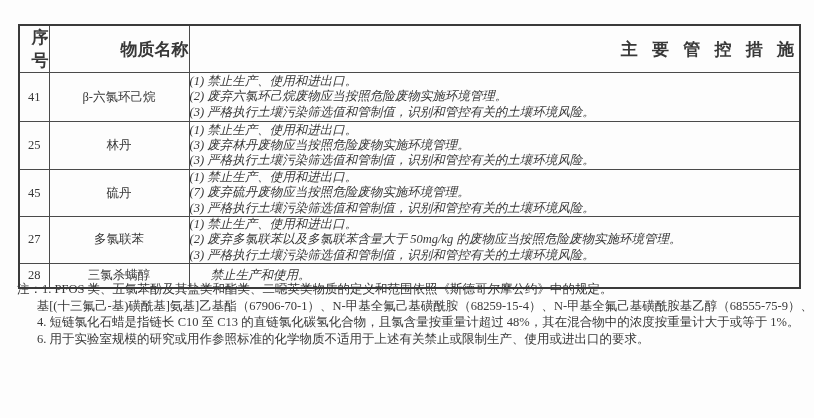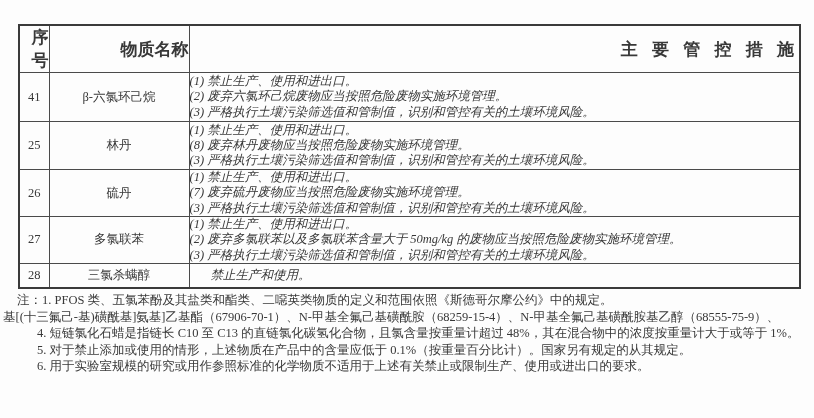--- a/index.html
+++ b/index.html
@@ -52,23 +52,23 @@
 
   
   .notes {
     position: absolute; left: 3px; top: 281px; width: 810px;
     font-size: 12.5px;
   }
   .note-line {
     line-height: 16.5px;
     white-space: nowrap;
   }
-  .ind-first { padding-left: 14px; margin-top: 11px; }
+  .ind-first { padding-left: 14px; }
   .ind-num   { padding-left: 34px; }
-  .ind-flush { padding-left: 0; }
+  .ind-flush { padding-left: 0; text-align: right; }
 </style>
 </head>
 <body>
 
 <div class="page">
 
   <table class="subst">
     <colgroup>
       <col class="c-no">
         <col class="c-name">
@@ -89,26 +89,26 @@
           <div class="mline">(1) 禁止生产、使用和进出口。</div>
           <div class="mline">(2) 废弃六氯环己烷废物应当按照危险废物实施环境管理。</div>
           <div class="mline">(3) 严格执行土壤污染筛选值和管制值，识别和管控有关的土壤环境风险。</div>
         </td>
       </tr>
       <tr class="r1">
         <td class="no">25</td>
         <td class="name">林丹</td>
         <td class="measures">
           <div class="mline">(1) 禁止生产、使用和进出口。</div>
-          <div class="mline">(8) 废弃林丹废物应当按照危险废物实施环境管理。</div>
+          <div class="mline">(3) 废弃林丹废物应当按照危险废物实施环境管理。</div>
           <div class="mline">(3) 严格执行土壤污染筛选值和管制值，识别和管控有关的土壤环境风险。</div>
         </td>
       </tr>
       <tr class="r2">
-        <td class="no">26</td>
+        <td class="no">45</td>
         <td class="name">硫丹</td>
         <td class="measures">
           <div class="mline">(1) 禁止生产、使用和进出口。</div>
           <div class="mline">(7) 废弃硫丹废物应当按照危险废物实施环境管理。</div>
           <div class="mline">(3) 严格执行土壤污染筛选值和管制值，识别和管控有关的土壤环境风险。</div>
         </td>
       </tr>
       <tr class="r3">
         <td class="no">27</td>
         <td class="name">多氯联苯</td>
@@ -125,17 +125,16 @@
           <div class="mline plain">禁止生产和使用。</div>
         </td>
       </tr>
     </tbody>
   </table>
 
   <div class="notes">
     <div class="note-line ind-first">注：1. PFOS 类、五氯苯酚及其盐类和酯类、二噁英类物质的定义和范围依照《斯德哥尔摩公约》中的规定。</div>
     <div class="note-line ind-flush">基[(十三氟己-基)磺酰基]氨基]乙基酯（67906-70-1）、N-甲基全氟己基磺酰胺（68259-15-4）、N-甲基全氟己基磺酰胺基乙醇（68555-75-9）、</div>
     <div class="note-line ind-num">4. 短链氯化石蜡是指链长 C10 至 C13 的直链氯化碳氢化合物，且氯含量按重量计超过 48%，其在混合物中的浓度按重量计大于或等于 1%。</div>
-    <div class="note-line ind-num">5. 对于禁止添加或使用的情形，上述物质在产品中的含量应低于 0.1%（按重量百分比计）。国家另有规定的从其规定。</div>
     <div class="note-line ind-num">6. 用于实验室规模的研究或用作参照标准的化学物质不适用于上述有关禁止或限制生产、使用或进出口的要求。</div>
   </div>
 
 </div>
 
 </body></html>

